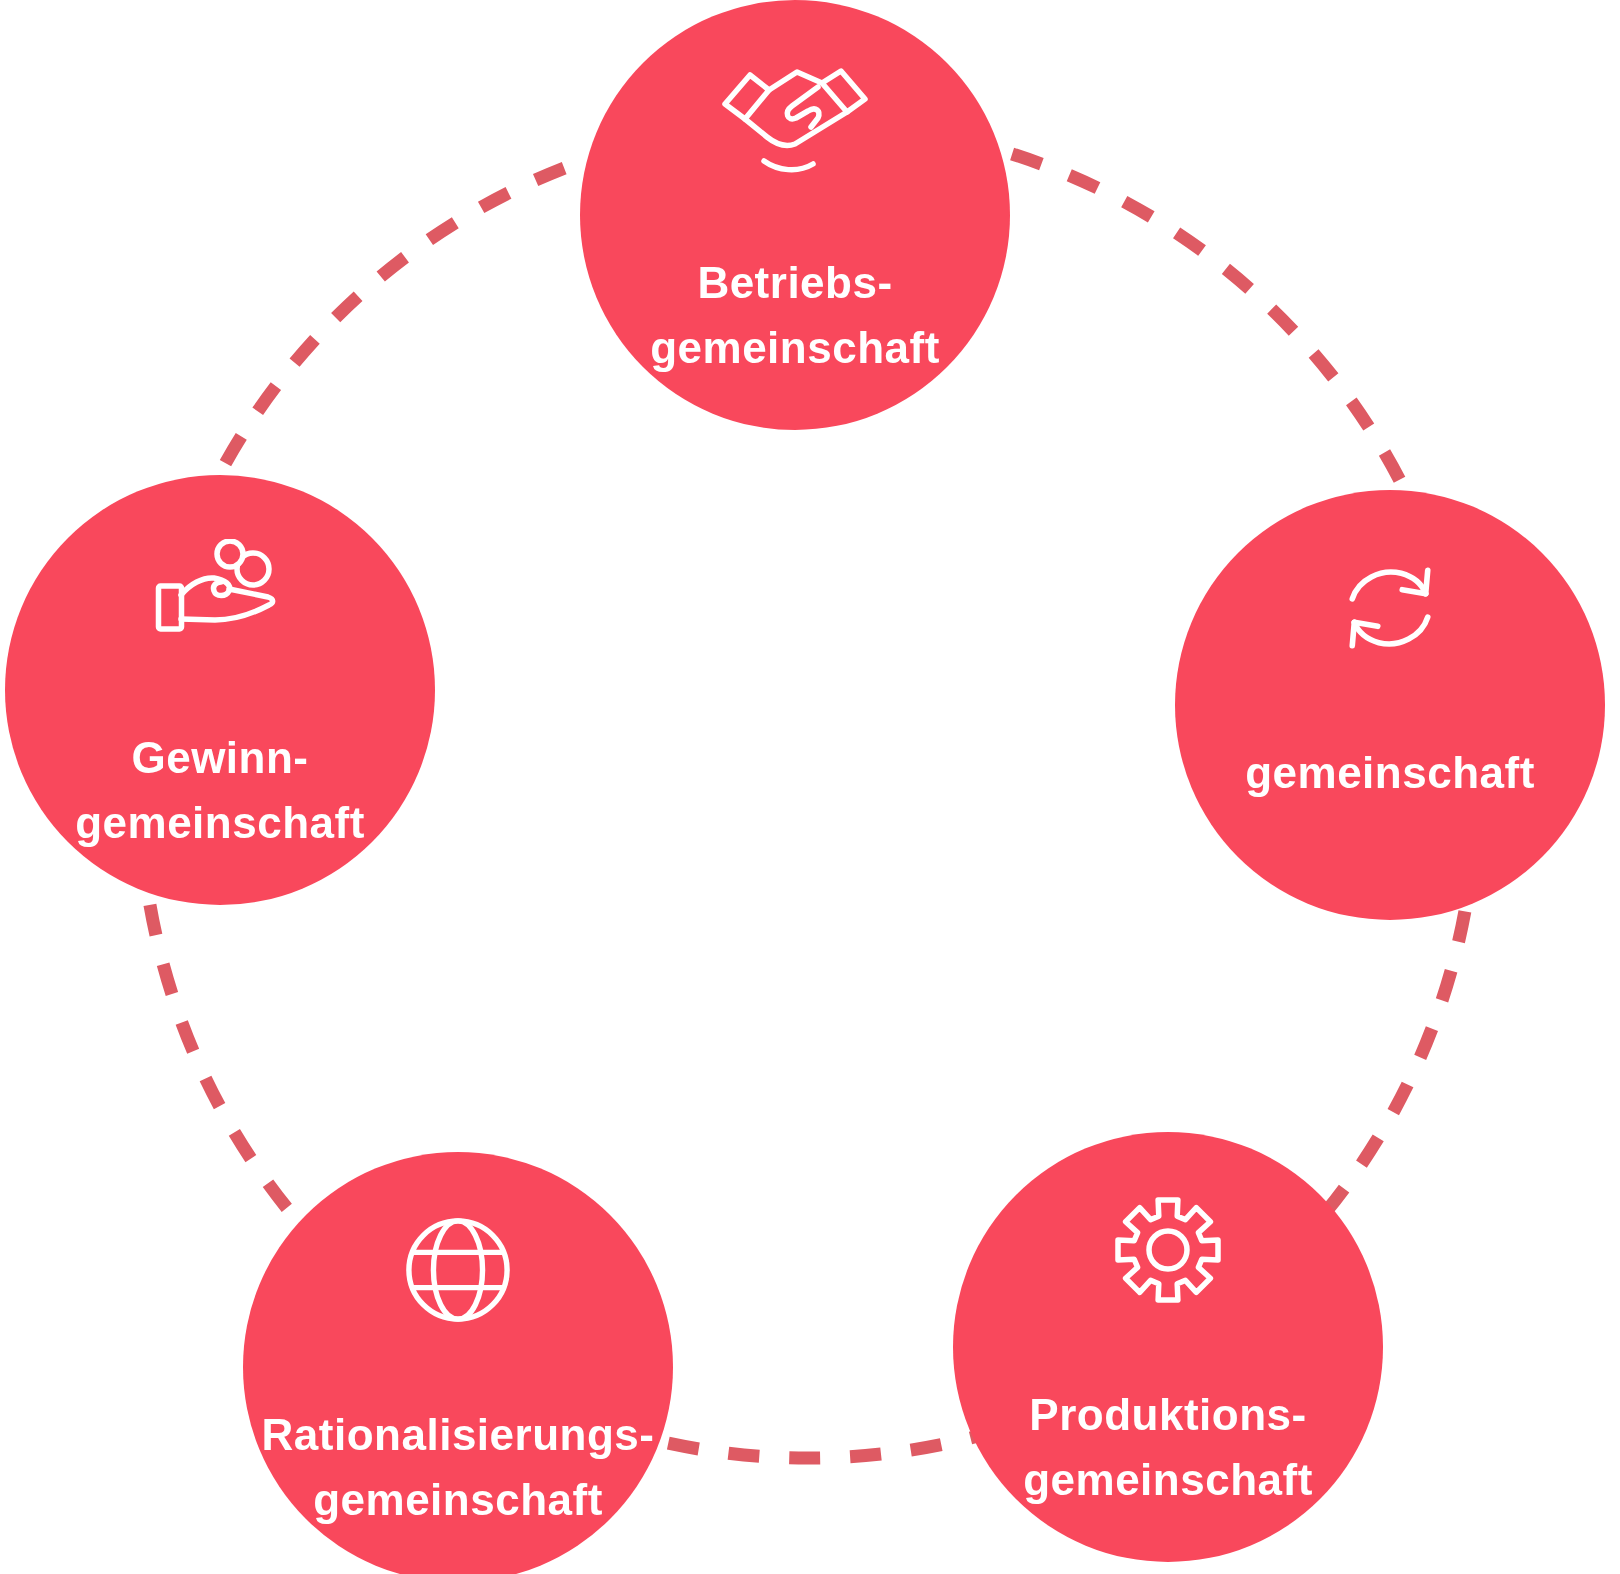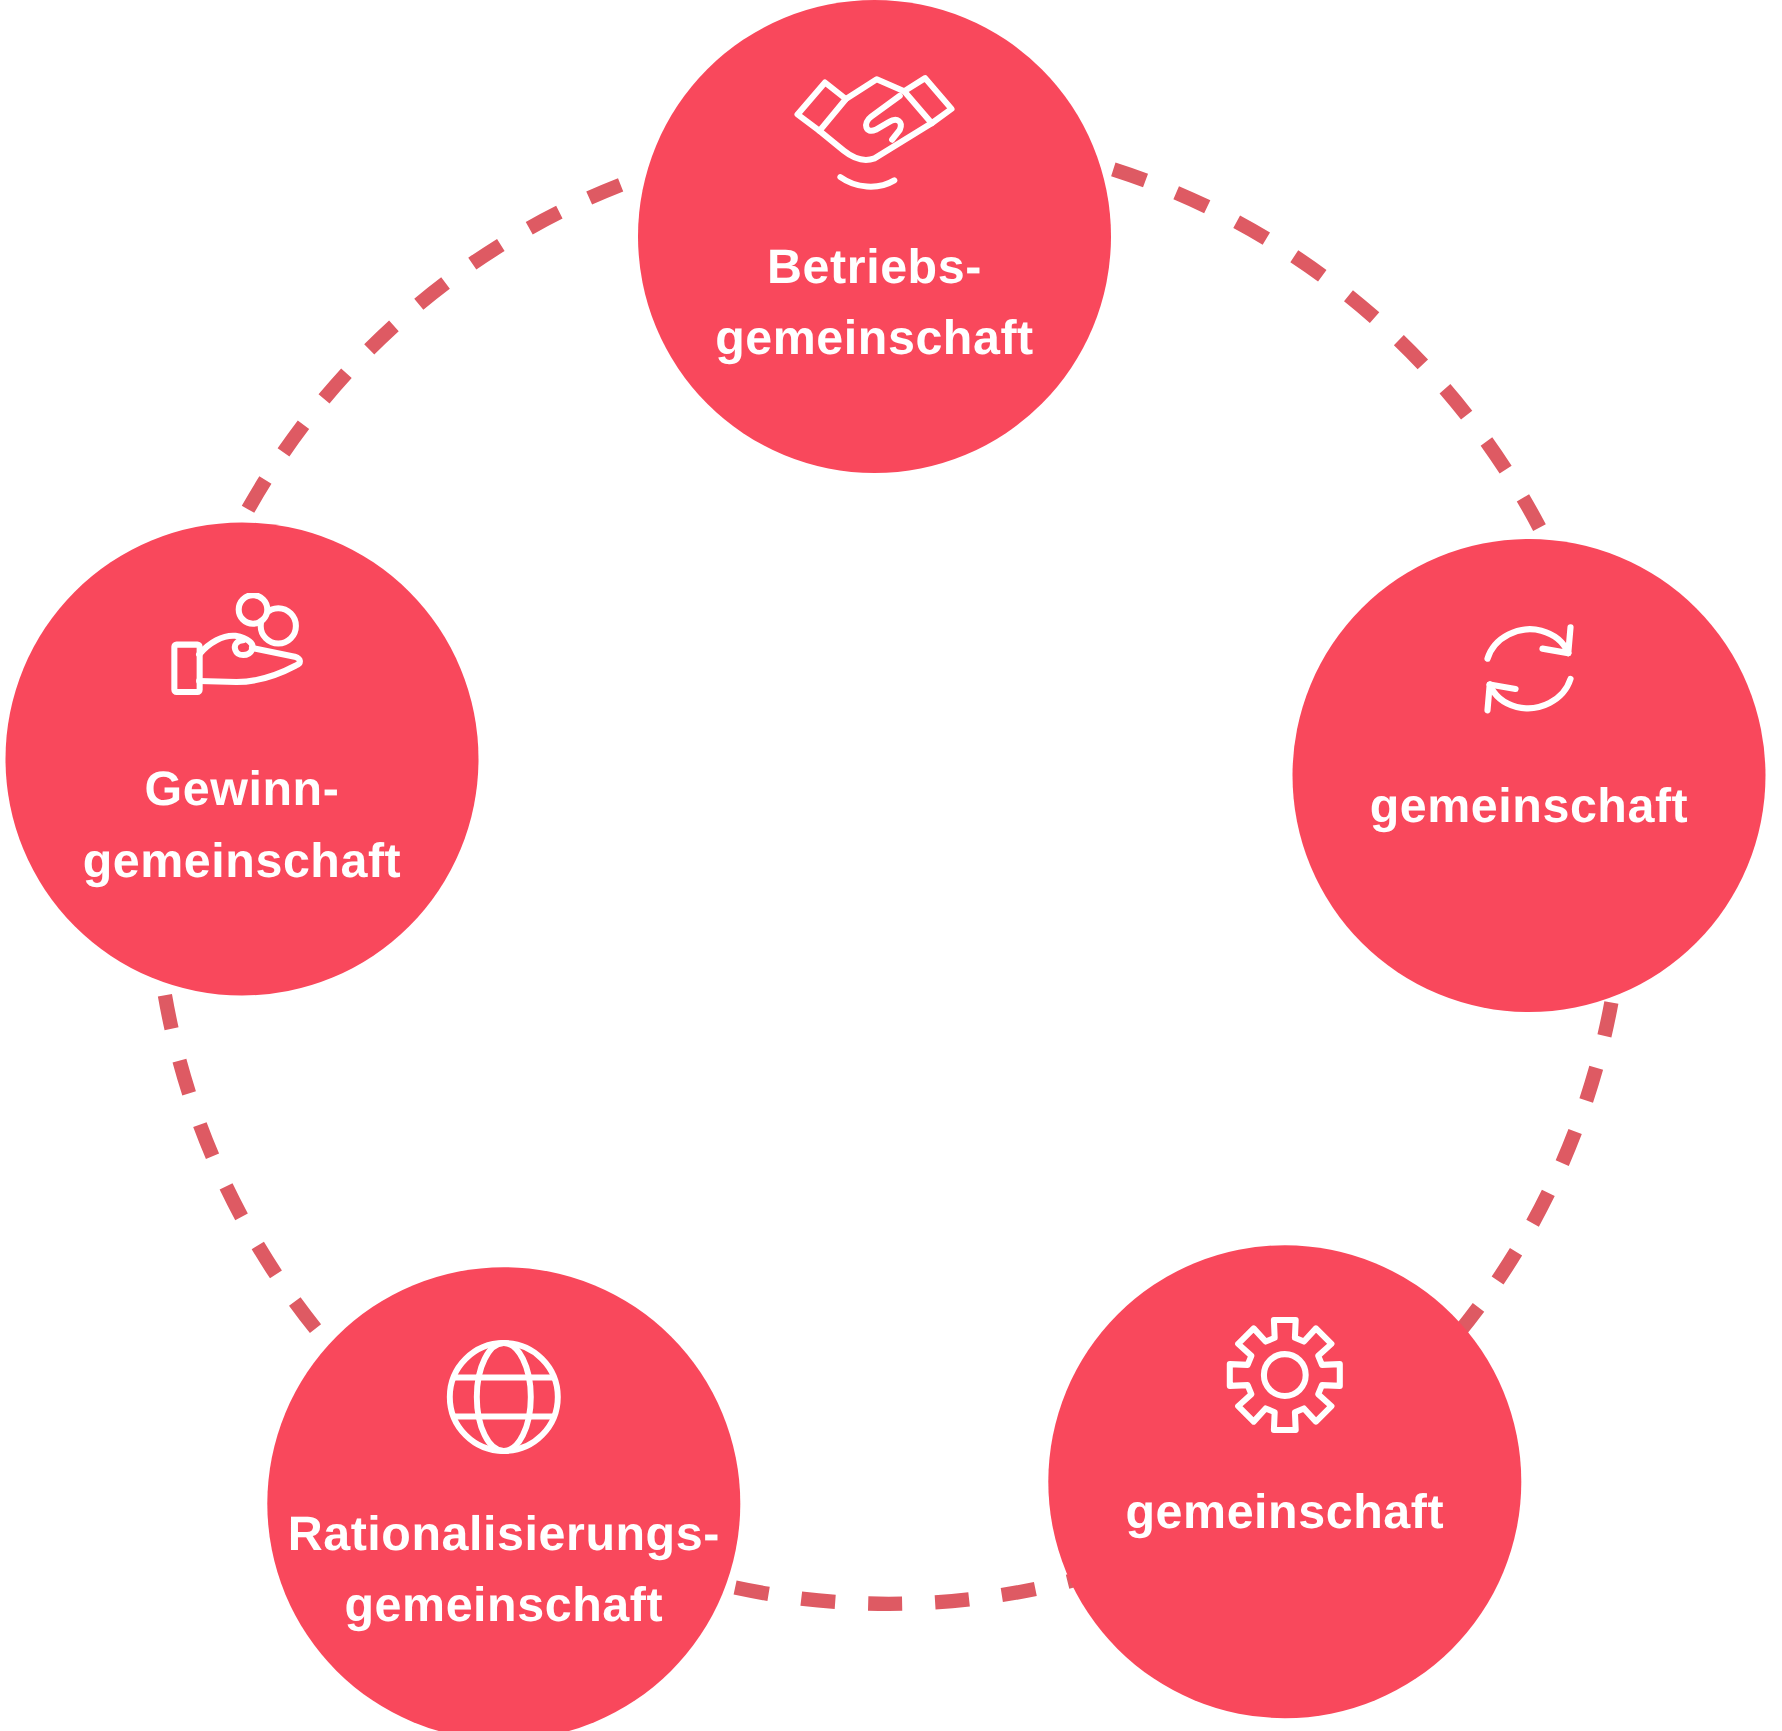--- a/index.html
+++ b/index.html
@@ -20,21 +20,21 @@
     fill:none;
     stroke:var(--dash-color);
     stroke-width:13;
     stroke-dasharray:31 30;
   }
   .node{
     position:absolute;
     width:430px;height:430px;
     border-radius:50%;
     background:var(--circle-color);
-    display:flex;flex-direction:column;align-items:center;
+    display:flex;flex-direction:column;align-items:center;gap:40px;
   }
   .node-top{left:580px;top:0;}
   .node-right{left:1175px;top:490px;}
   .node-bottom-right{left:953px;top:1132px;}
   .node-bottom-left{left:243px;top:1152px;align-items:center;}
   .node-left{left:5px;top:475px;}
   .icon-wrap{
     height:116px;margin-top:60px;
     display:flex;align-items:center;justify-content:center;
     color:var(--icon-color);
@@ -102,20 +102,21 @@
   </div>
 
   <div class="node node-bottom-right">
     <div class="icon-wrap">
       <svg width="110" height="110" viewBox="0 0 110 110">
         <path id="gear-path" d="M45.1,5.0L64.9,5.0L64.2,21.2L72.4,24.6L83.3,12.6L97.4,26.7L85.4,37.6L88.8,45.8L105.0,45.1L105.0,64.9L88.8,64.2L85.4,72.4L97.4,83.3L83.3,97.4L72.4,85.4L64.2,88.8L64.9,105.0L45.1,105.0L45.8,88.8L37.6,85.4L26.7,97.4L12.6,83.3L24.6,72.4L21.2,64.2L5.0,64.9L5.0,45.1L21.2,45.8L24.6,37.6L12.6,26.7L26.7,12.6L37.6,24.6L45.8,21.2Z"></path>
         <circle cx="55" cy="55" r="19"></circle>
       </svg>
     </div>
     <div class="label">
+      <span>Produktions-</span>
       <span>gemeinschaft</span>
     </div>
   </div>
 
   <div class="node node-bottom-left">
     <div class="icon-wrap">
       <svg width="108" height="108" viewBox="0 0 110 110">
         <circle cx="55" cy="55" r="50"></circle>
         <ellipse cx="55" cy="55" rx="25" ry="50"></ellipse>
         <line x1="9" y1="37" x2="101" y2="37"></line>

